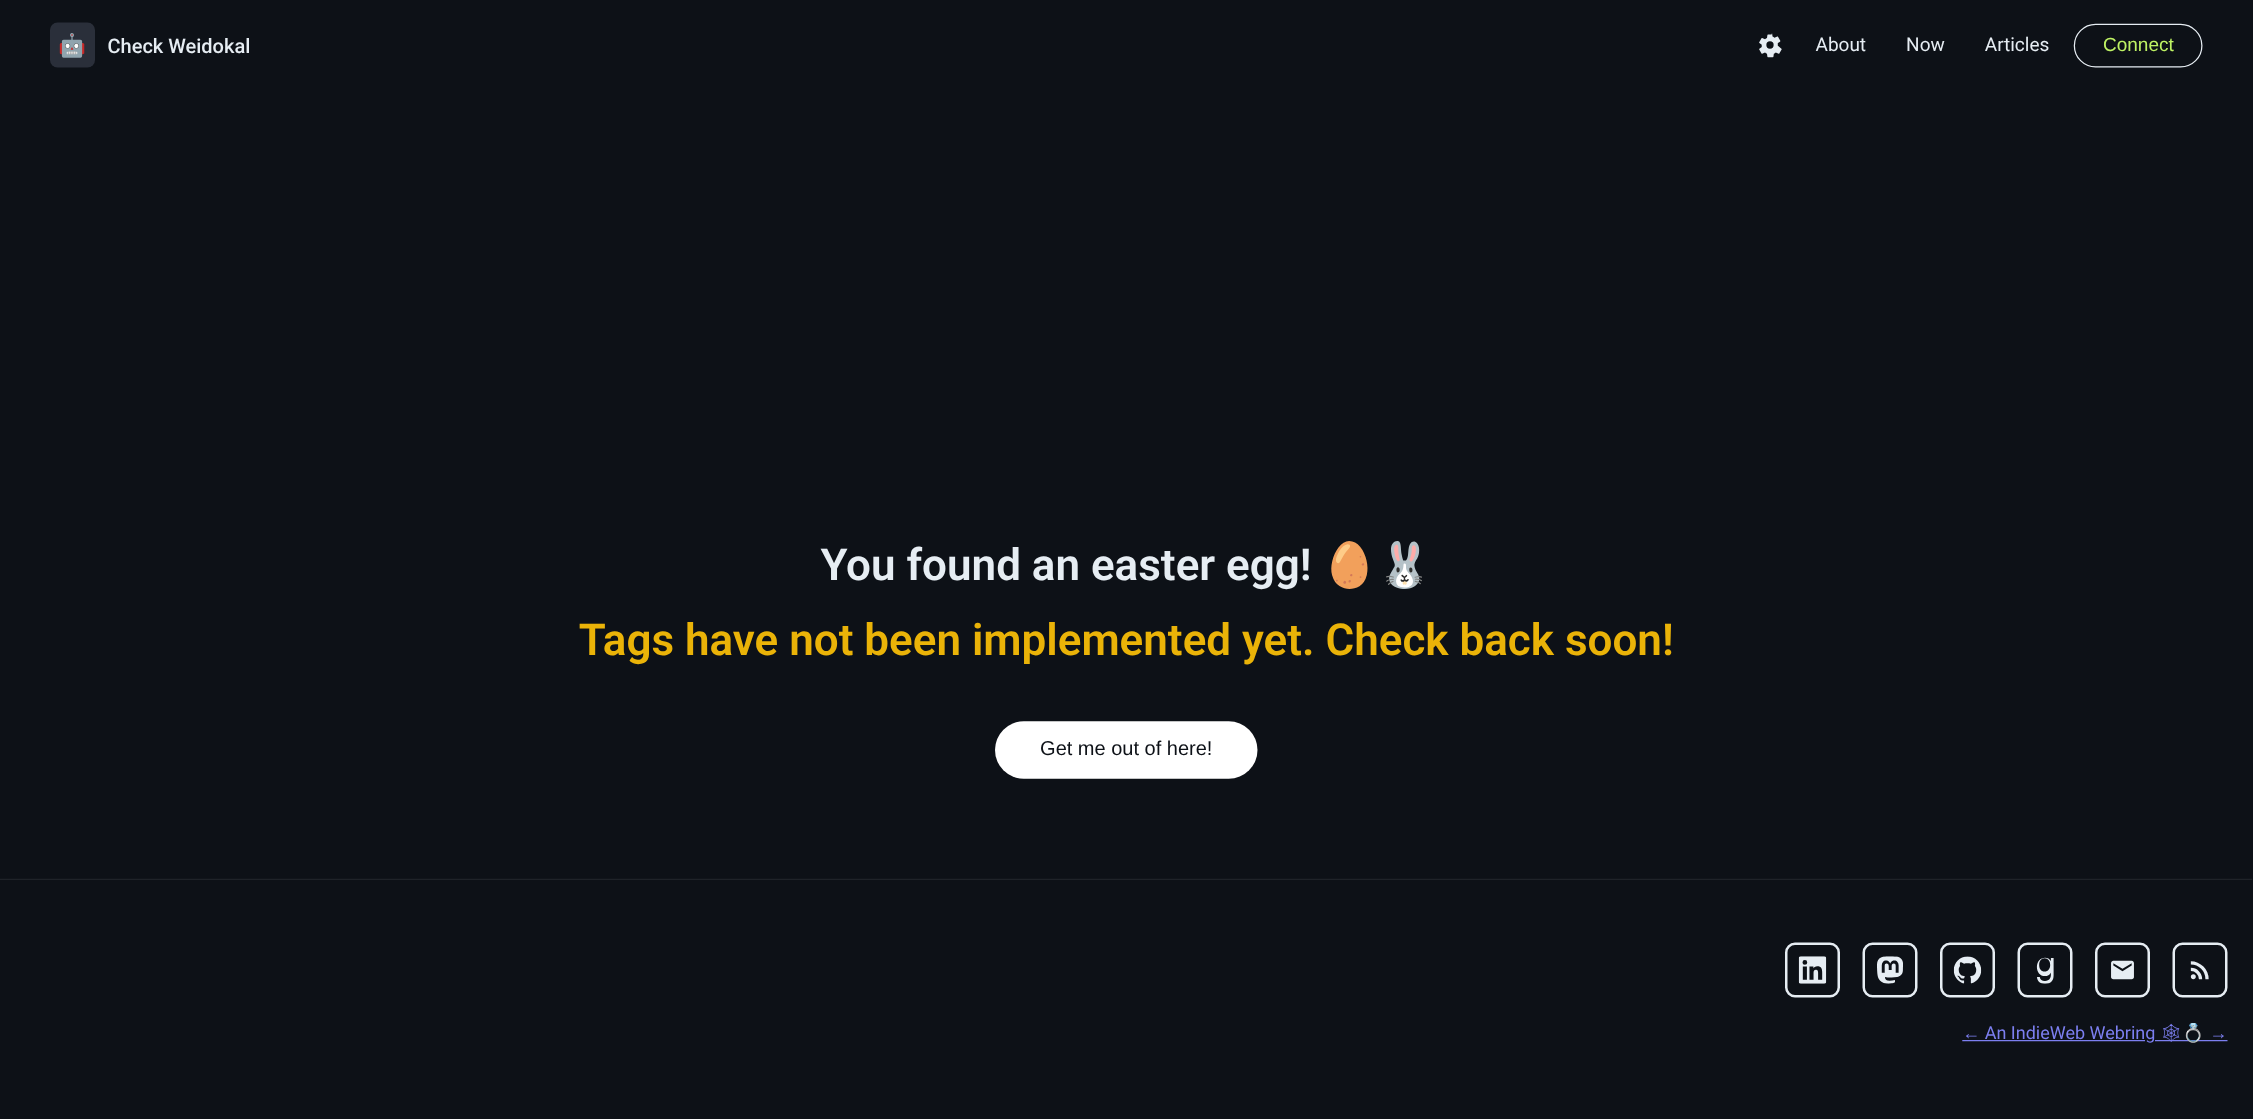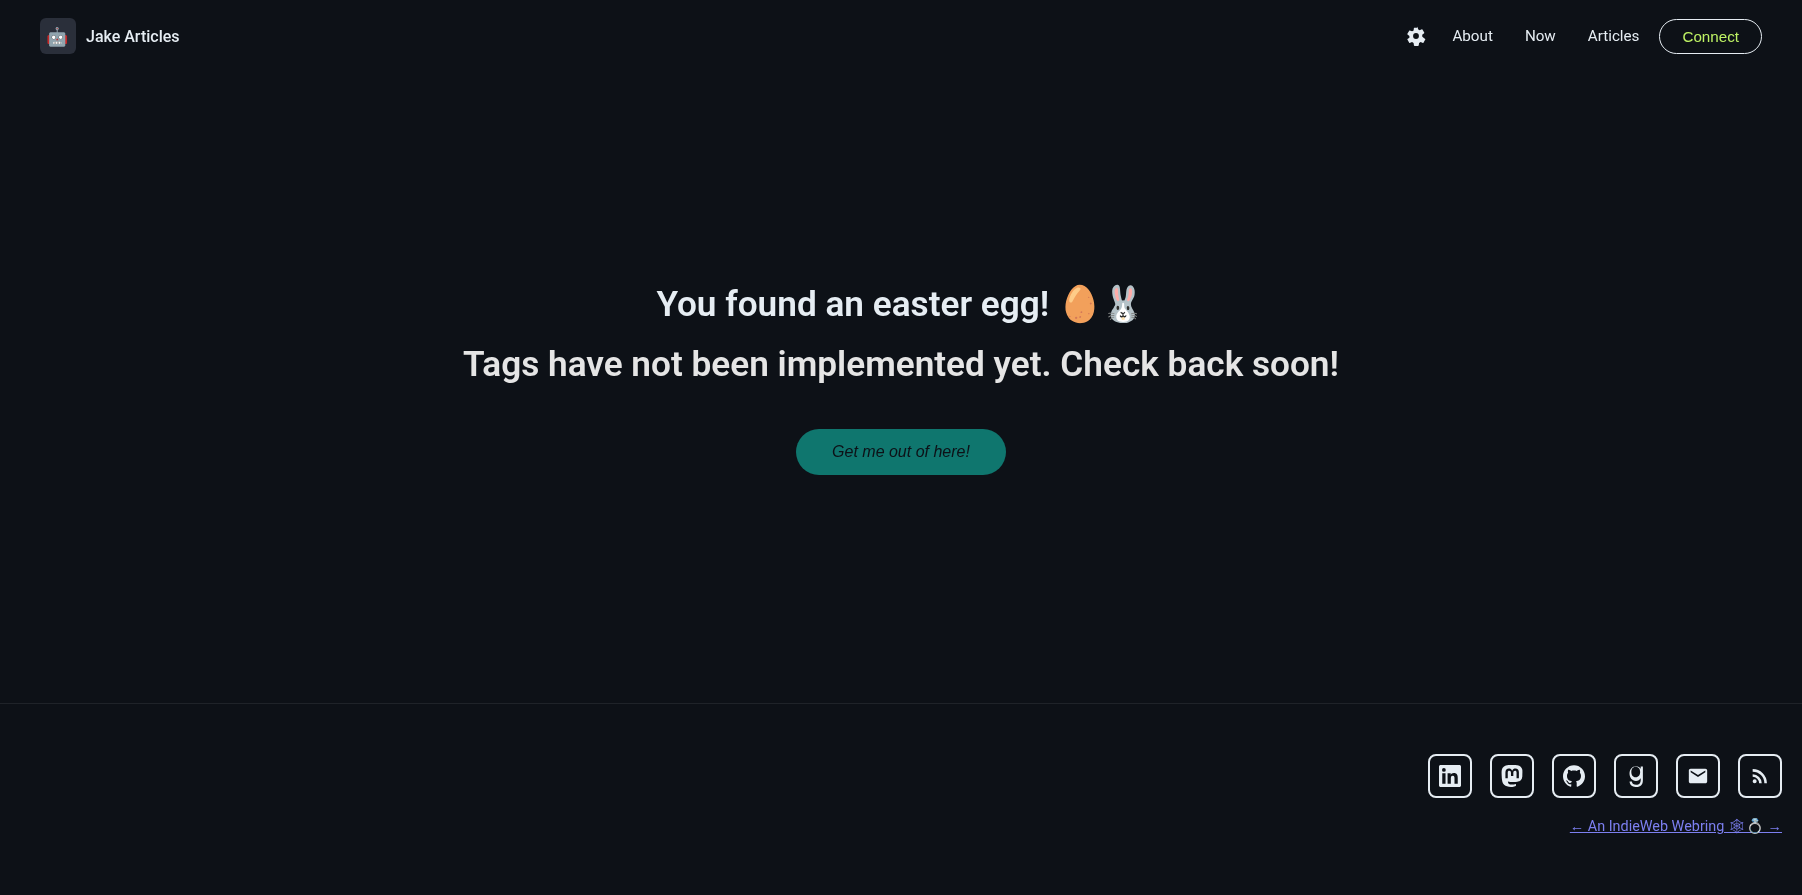--- a/index.html
+++ b/index.html
@@ -84,52 +84,51 @@
       font-weight: 500;
       transition: background 0.2s;
     }
 
     
     main {
       flex: 1;
       display: flex;
       flex-direction: column;
       align-items: center;
-      justify-content: center;
+      justify-content: flex-end;
       text-align: center;
       padding: 60px 20px 80px;
     }
 
     .easter-egg-title {
       font-size: 2.2rem;
       font-weight: 600;
       color: #e6edf3;
       margin-bottom: 10px;
       line-height: 1.4;
     }
 
     .easter-egg-subtitle {
       font-size: 2.2rem;
       font-weight: 600;
-      color: #e5e5e5;
+      color: #eab308;
       margin-bottom: 40px;
       line-height: 1.4;
     }
 
     .escape-btn {
-      background: #0f766e;
+      background: #ffffff;
       color: #0d1117;
       border: none;
       padding: 14px 36px;
       border-radius: 50px;
       font-size: 1rem;
       font-weight: 500;
       cursor: pointer;
       transition: opacity 0.2s;
-      font-style: italic;
     }
 
     
     .divider {
       width: 100%;
       height: 1px;
       background: rgba(255,255,255,0.08);
     }
 
     
@@ -177,21 +176,21 @@
     }
   </style>
 </head>
 <body>
 
 <header>
   <a class="brand" href="#">
     <div class="brand-avatar">
       <span>🤖</span>
     </div>
-    <span>Jake Articles</span>
+    <span>Check Weidokal</span>
   </a>
 
   <nav>
     <div class="nav-icon" title="Settings">
 
       <svg width="20" height="20" viewBox="0 0 24 24" fill="#e6edf3" xmlns="http://www.w3.org/2000/svg">
         <path d="M12 15.5A3.5 3.5 0 018.5 12 3.5 3.5 0 0112 8.5a3.5 3.5 0 013.5 3.5 3.5 3.5 0 01-3.5 3.5m7.43-2.92c.04-.34.07-.69.07-1.08s-.03-.74-.07-1.08l2.32-1.81c.21-.16.27-.45.13-.68l-2.2-3.82c-.13-.24-.41-.32-.65-.24l-2.73 1.1c-.57-.44-1.18-.81-1.86-1.09l-.41-2.9A.493.493 0 0014 2h-4a.493.493 0 00-.49.42l-.41 2.9c-.68.28-1.29.65-1.86 1.09L4.51 5.31c-.24-.08-.52 0-.65.24l-2.2 3.82c-.14.23-.08.52.13.68l2.32 1.81c-.04.34-.07.69-.07 1.08s.03.74.07 1.08L1.79 15.6c-.21.16-.27.45-.13.68l2.2 3.82c.13.24.41.32.65.24l2.73-1.1c.57.44 1.18.81 1.86 1.09l.41 2.9c.08.42.44.72.89.72h4c.45 0 .81-.3.89-.72l.41-2.9c.68-.28 1.29-.65 1.86-1.09l2.73 1.1c.24.08.52 0 .65-.24l2.2-3.82c.14-.23.08-.52-.13-.68l-2.32-1.81z"></path>
       </svg>
     </div>
     <a class="nav-link" href="#">About</a>

